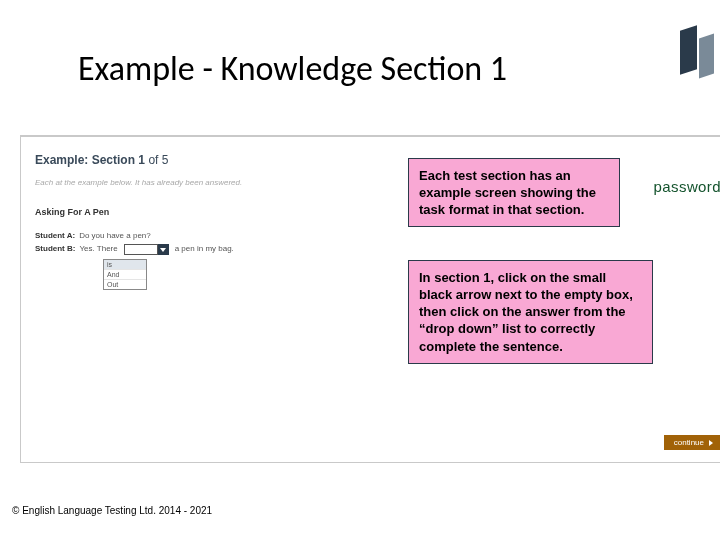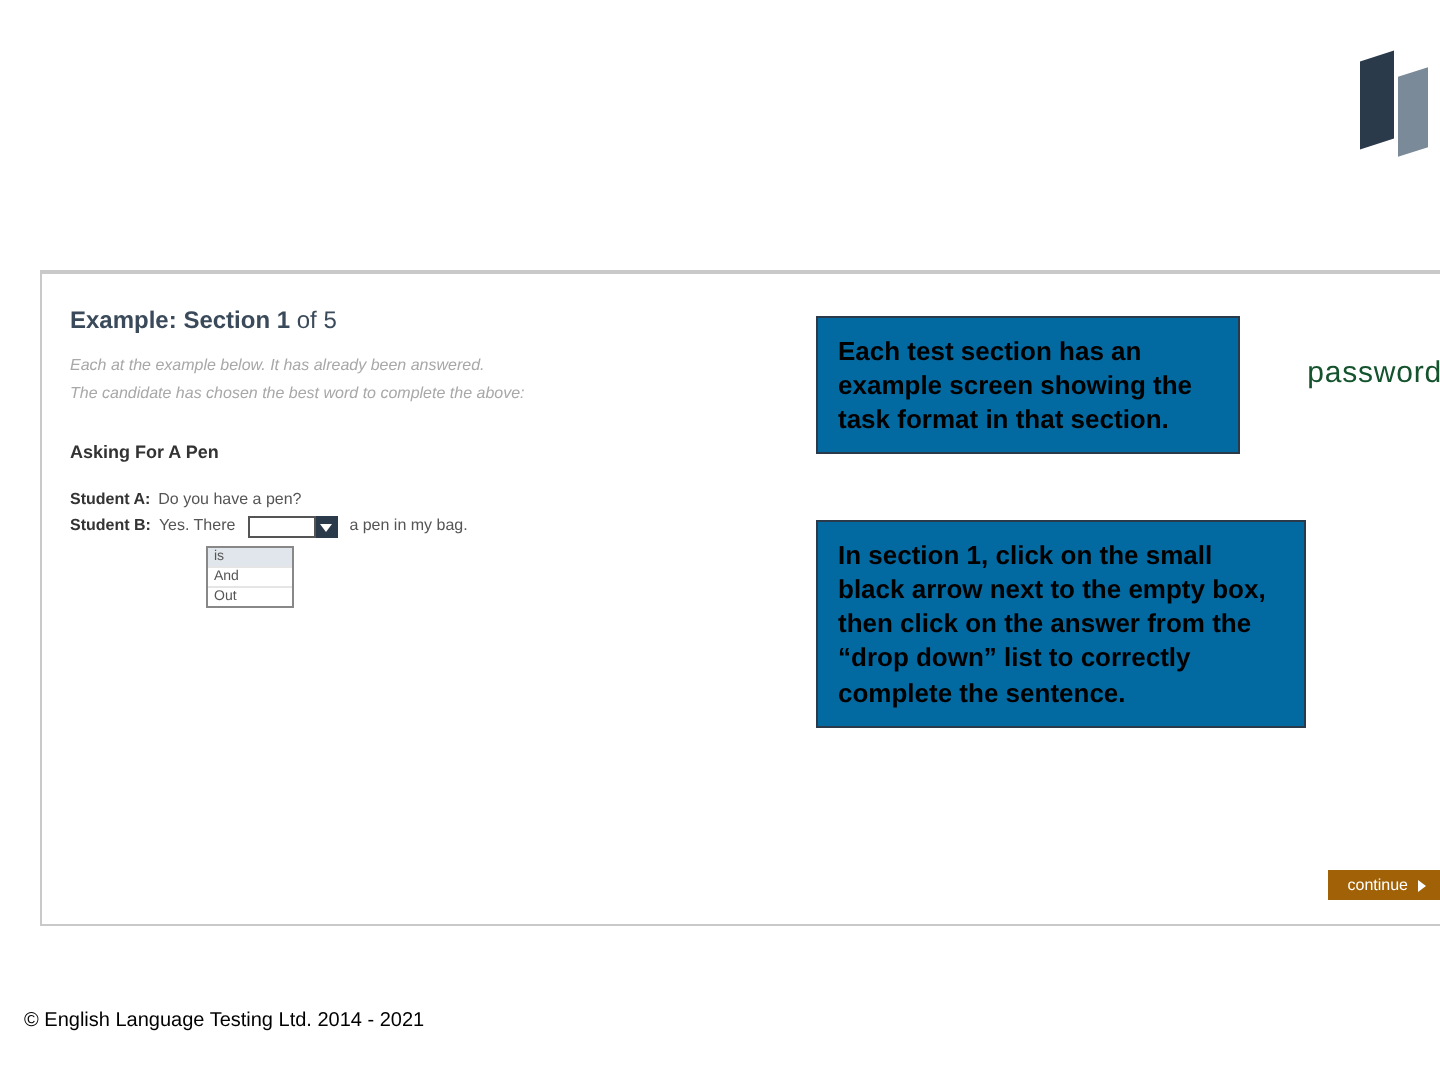--- a/index.html
+++ b/index.html
@@ -131,21 +131,21 @@
     top: 41px;
     right: 14px;
     font-size: 15px;
     color: #14532d;
     letter-spacing: 0.4px;
     font-weight: 400;
     font-family: Arial, sans-serif;
   }
   .callout {
     position: absolute;
-    background: #0369a1;
+    background: #f9a8d4;
     border: 1px solid #2a3a4a;
     padding: 8px 10px;
     font-size: 13px;
     line-height: 1.32;
     color: #000;
     font-weight: 700;
     font-family: Arial, sans-serif;
   }
   .callout-1 {
     top: 158px;
@@ -182,32 +182,32 @@
     left: 12px;
     font-size: 10px;
     color: #000;
   }
 </style>
 </head>
 <body>
 
 <div class="slide">
 
+  <div class="title">Example - Knowledge Section 1</div>
 
   <div class="corner-logo">
     <div class="bar-dark"></div>
     <div class="bar-light"></div>
   </div>
 
   <div class="example-panel">
     <div class="ex-heading">
       <span class="ex-heading-bold">Example: Section 1</span><span> of 5</span>
     </div>
     <div class="ex-sub">Each at the example below. It has already been answered.</div>
-    <div class="ex-sub">The candidate has chosen the best word to complete the above:</div>
     <div class="ex-task-title">Asking For A Pen</div>
 
     <div class="dialogue-line">
       <span class="dialogue-label">Student A:</span>
       <span>Do you have a pen?</span>
     </div>
 
     <div class="dialogue-line">
       <span class="dialogue-label">Student B:</span>
       <span>Yes. There</span>

